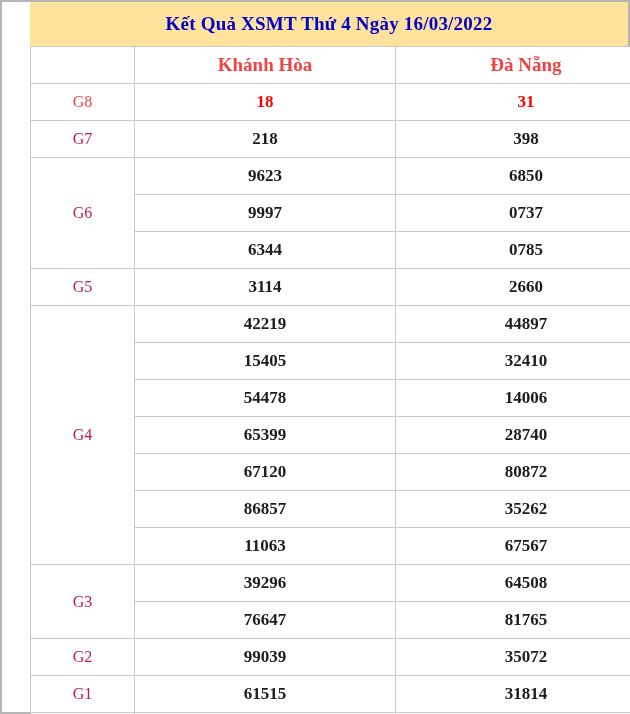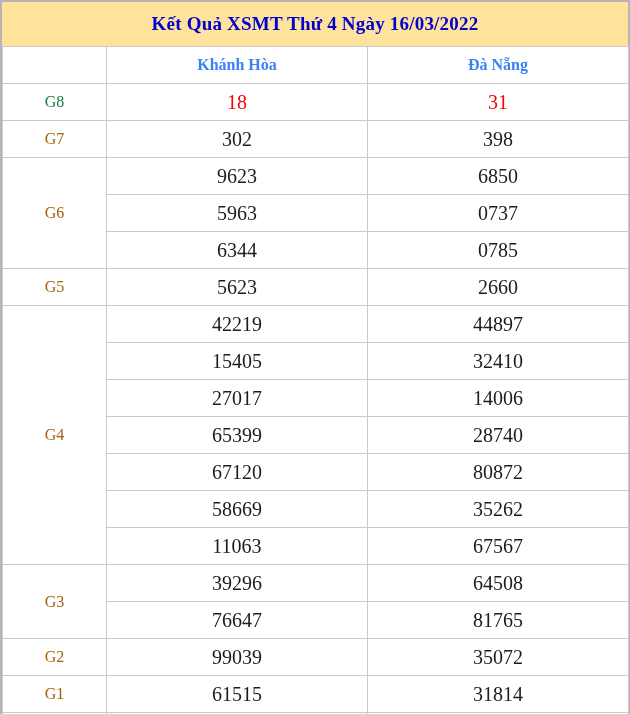--- a/index.html
+++ b/index.html
@@ -6,20 +6,21 @@
   html, body { background: #ffffff; }
   body {
     font-family: "Liberation Serif", "DejaVu Serif", serif;
     width: 630px;
   }
   .results-card {
     width: 630px;
     height: 714px;
     border: 2px solid #b5b5b5;
     background: #ffffff;
+    padding-left: 28px;
   }
   .title-bar {
     height: 44px;
     background: #ffe39c;
     display: flex;
     align-items: center;
     justify-content: center;
   }
   .title-bar .title-text {
     color: #0101cd;
@@ -36,34 +37,34 @@
   table.results-table col.c-val   { width: 261px; }
   table.results-table tr { height: 37px; }
   table.results-table td {
     border: 1px solid #c9c9c9;
     text-align: center;
     vertical-align: middle;
     background: #ffffff;
   }
   td.lbl {
     font-size: 16px;
-    color: #a16207;
+    color: #be185d;
     font-weight: normal;
   }
   td.val {
-    font-size: 20px;
-    font-weight: normal;
+    font-size: 17px;
+    font-weight: bold;
     color: #1c1c1c;
   }
-  td.hl.lbl { color: #15803d; }
+  td.hl.lbl { color: #ef4444; }
   td.hl.val { color: #ff0000; }
   td.col-head {
-    font-size: 16px;
+    font-size: 19px;
     font-weight: bold;
-    color: #3b82f6;
+    color: #ef4444;
   }
 </style>
 </head>
 <body>
 
 <div class="results-card">
 
   <div class="title-bar">
     <span class="title-text">Kết Quả XSMT Thứ 4 Ngày 16/03/2022</span>
   </div>
@@ -82,67 +83,67 @@
       </tr>
 
       <tr>
         <td class="lbl hl">G8</td>
         <td class="val hl">18</td>
         <td class="val hl">31</td>
       </tr>
 
       <tr>
         <td class="lbl">G7</td>
-        <td class="val">302</td>
+        <td class="val">218</td>
         <td class="val">398</td>
       </tr>
 
       <tr>
         <td class="lbl" rowspan="3">G6</td>
         <td class="val">9623</td>
         <td class="val">6850</td>
       </tr>
       <tr>
-        <td class="val">5963</td>
+        <td class="val">9997</td>
         <td class="val">0737</td>
       </tr>
       <tr>
         <td class="val">6344</td>
         <td class="val">0785</td>
       </tr>
 
       <tr>
         <td class="lbl">G5</td>
-        <td class="val">5623</td>
+        <td class="val">3114</td>
         <td class="val">2660</td>
       </tr>
 
       <tr>
         <td class="lbl" rowspan="7">G4</td>
         <td class="val">42219</td>
         <td class="val">44897</td>
       </tr>
       <tr>
         <td class="val">15405</td>
         <td class="val">32410</td>
       </tr>
       <tr>
-        <td class="val">27017</td>
+        <td class="val">54478</td>
         <td class="val">14006</td>
       </tr>
       <tr>
         <td class="val">65399</td>
         <td class="val">28740</td>
       </tr>
       <tr>
         <td class="val">67120</td>
         <td class="val">80872</td>
       </tr>
       <tr>
-        <td class="val">58669</td>
+        <td class="val">86857</td>
         <td class="val">35262</td>
       </tr>
       <tr>
         <td class="val">11063</td>
         <td class="val">67567</td>
       </tr>
 
       <tr>
         <td class="lbl" rowspan="2">G3</td>
         <td class="val">39296</td>

